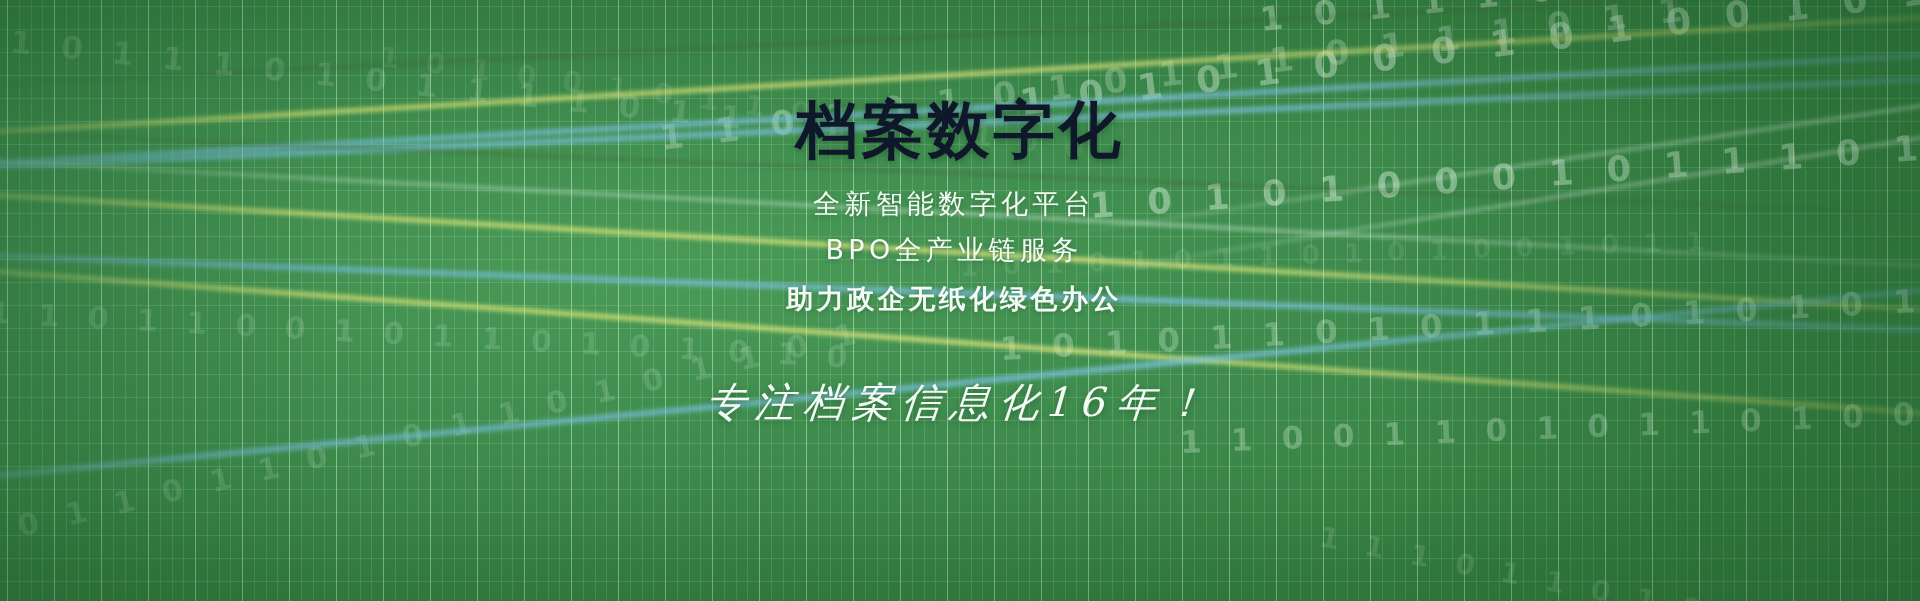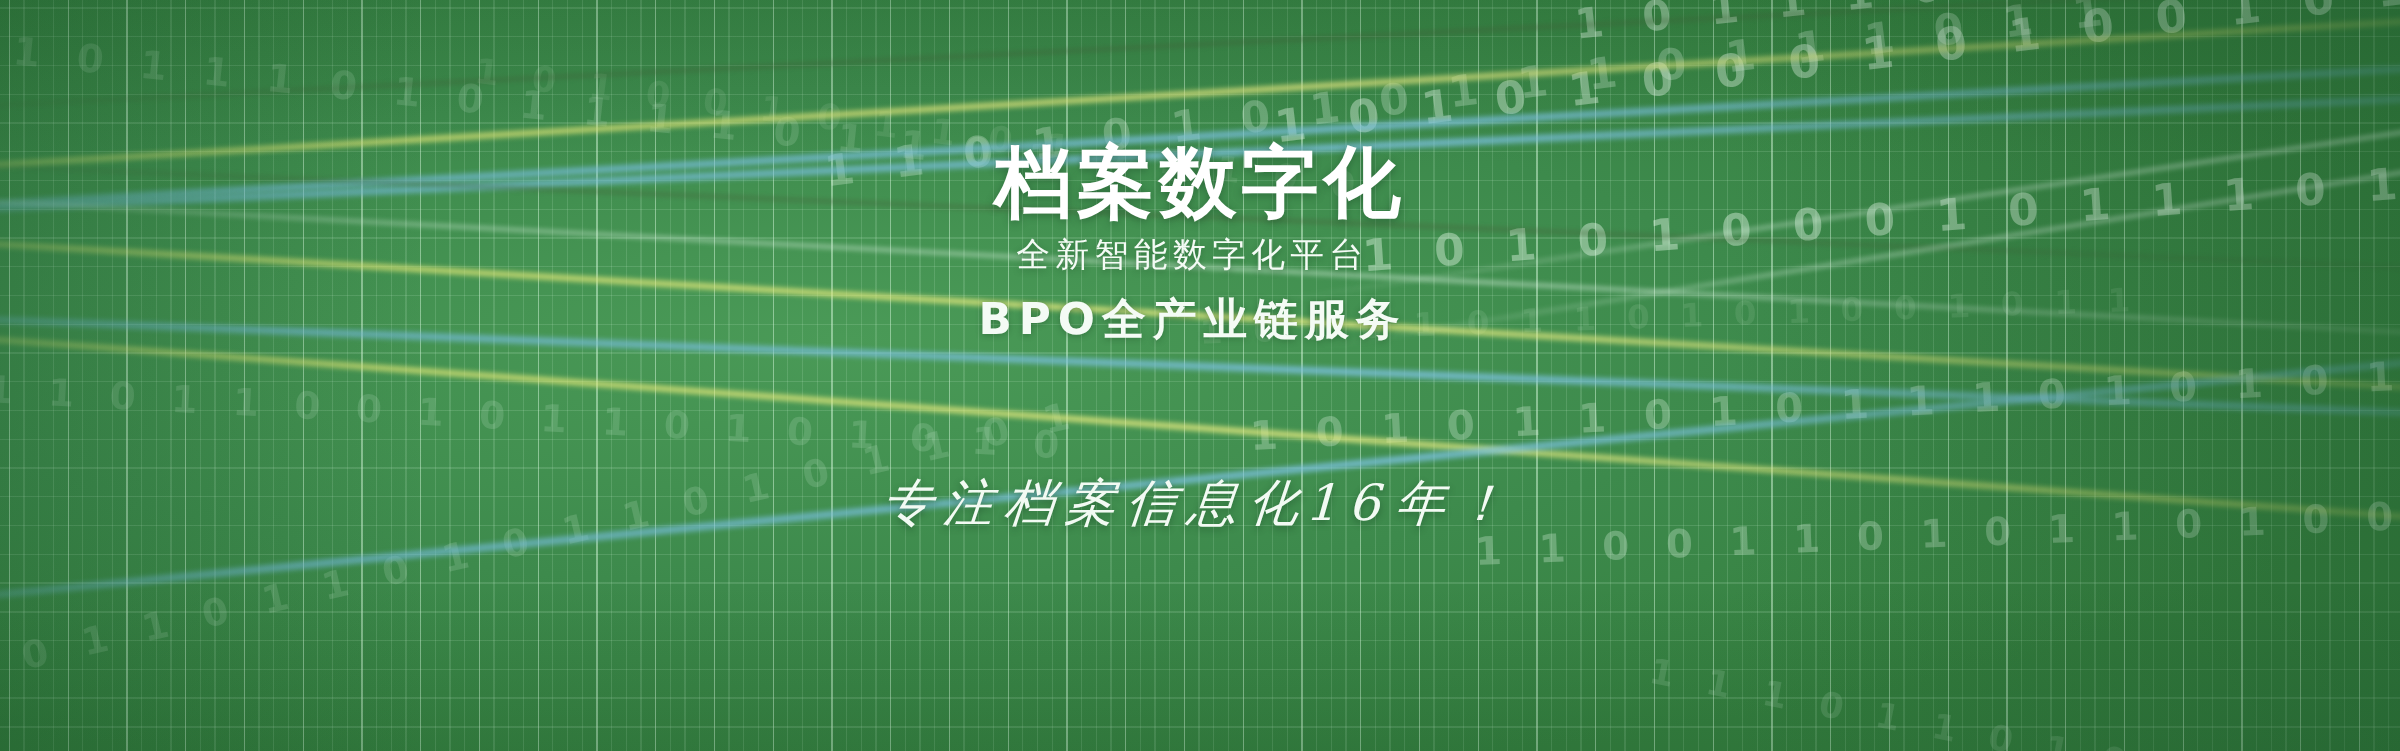--- a/index.html
+++ b/index.html
@@ -133,46 +133,46 @@
   .content {
     position: absolute;
     inset: 0;
     display: flex;
     flex-direction: column;
     align-items: center;
     text-align: center;
   }
 
   .headline {
-    margin: 16px;
+    margin: 0;
     position: absolute;
     top: 96px;
     left: 0;
     right: 0;
     font-family: "DejaVu Sans", "Liberation Sans", sans-serif;
     font-weight: 700;
     font-size: 62px;
     line-height: 1.1;
     letter-spacing: 0.06em;
-    color: #ffffff;
+    color: #0f172a;
     text-shadow: 0 2px 7px rgba(20,60,30,0.42);
   }
 
   .subline {
     position: absolute;
     left: 0;
     right: 12px;
     font-family: "DejaVu Sans", "Liberation Sans", sans-serif;
     font-weight: 500;
     color: #f4fbf5;
     letter-spacing: 0.16em;
     text-shadow: 0 1px 5px rgba(20,60,30,0.38);
   }
   .sub1 { top: 186px; font-size: 27px; font-weight: 400; }
-  .sub2 { top: 232px; font-size: 35px; font-weight: 700; }
+  .sub2 { top: 232px; font-size: 27px; font-weight: 400; }
   .sub3 { top: 281px; font-size: 27px; font-weight: 700; letter-spacing: 0.13em; }
 
   .tagline {
     position: absolute;
     top: 375px;
     left: 0;
     right: 0;
     font-family: "DejaVu Serif", "Liberation Serif", serif;
     font-style: italic;
     font-weight: 400;
@@ -222,16 +222,17 @@
     <div class="streak pale s12"></div>
     <div class="streak pale s13"></div>
   </div>
 
   <div class="bg-vignette"></div>
 
   <div class="content">
     <h1 class="headline">档案数字化</h1>
     <div class="subline sub1">全新智能数字化平台</div>
     <div class="subline sub2">BPO全产业链服务</div>
+    <div class="subline sub3">助力政企无纸化绿色办公</div>
     <div class="tagline">专注档案信息化16年！</div>
   </div>
 
 </div>
 
 </body></html>

